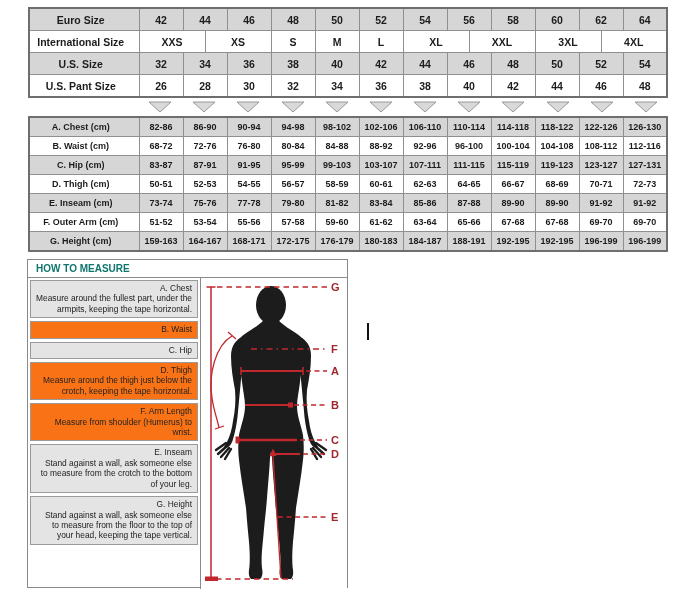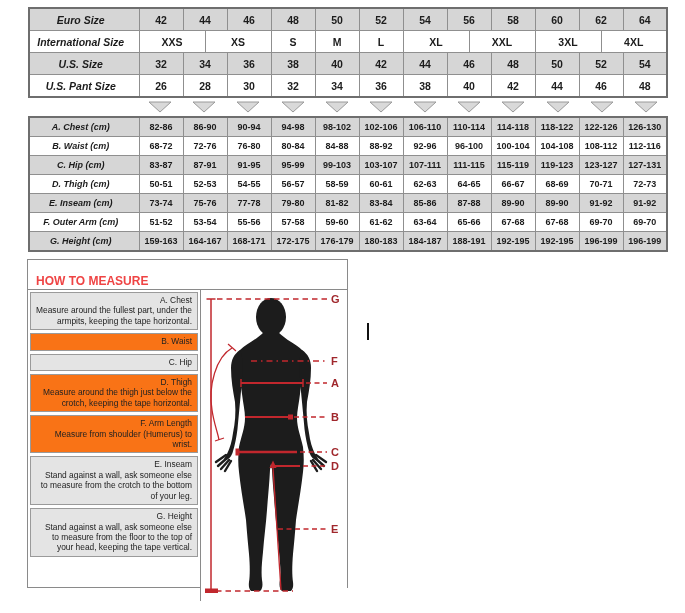--- a/index.html
+++ b/index.html
@@ -13,34 +13,34 @@
     border:2px solid #6e6e6e;
   }
   table.tbl td{
     border:1px solid #8f8f8f;text-align:center;font-weight:bold;color:#1c1c1c;
     overflow:hidden;white-space:nowrap;padding:0;
   }
   table.t1{margin-top:7px;}
   table.t1 td{height:21px;font-size:10.5px;}
   table.t2{margin-top:2px;}
   table.t2 td{height:18px;font-size:9px;}
-  td.lbl{text-align:center;padding-right:7px !important;font-style:italic;}
+  td.lbl{text-align:center;padding-right:7px !important;}
   tr.shade td{background:#d6d6d6;}
   tr.plain td{background:#ffffff;}
   
   .arrows{width:530px;margin-left:138px;height:16px;display:flex;}
   .arrow-slot{flex:1;display:flex;justify-content:center;align-items:flex-start;padding-top:3px;}
   
   .bottom{
     width:321px;margin-left:27px;margin-top:7px;height:329px;
     border:1px solid #8a8a8a;box-sizing:border-box;background:#fff;
   }
   .htm-header{
-    font-size:12px;font-weight:bold;color:#ef4444;
-    padding:2px 0 1px 8px;border-bottom:1px solid #8a8a8a;height:14px;line-height:14px;margin-top:12px;
+    font-size:10px;font-weight:bold;color:#0f766e;
+    padding:2px 0 1px 8px;border-bottom:1px solid #8a8a8a;height:14px;line-height:14px;
   }
   .htm-body{display:flex;height:311px;}
   .htm-left{
     width:173px;border-right:1px solid #8a8a8a;box-sizing:border-box;
     padding:2px 1px 0 1px;
     text-align:right;
   }
   .htm-box{
     border:1px solid #9a9a9a;margin:0 1px 3px 1px;padding:2px 5px 3px 5px;
     font-size:8.4px;line-height:10.4px;color:#222;background:#f97316;

